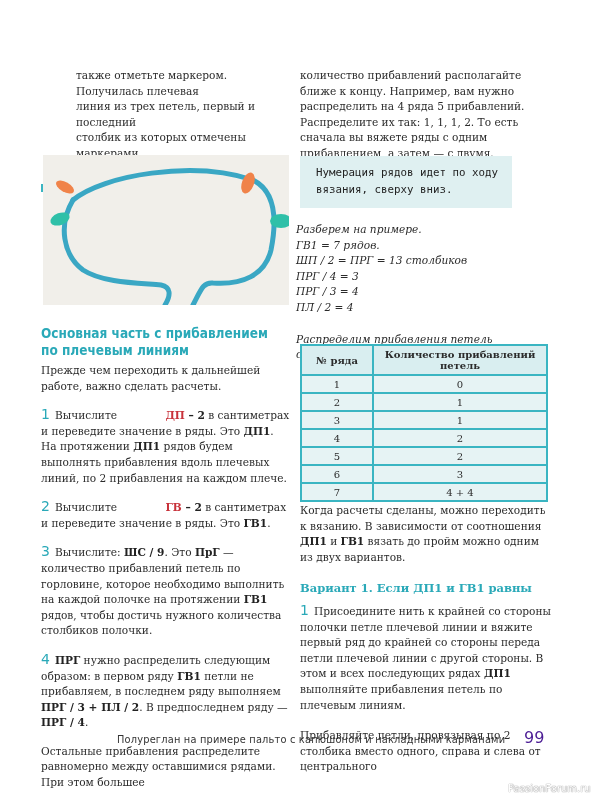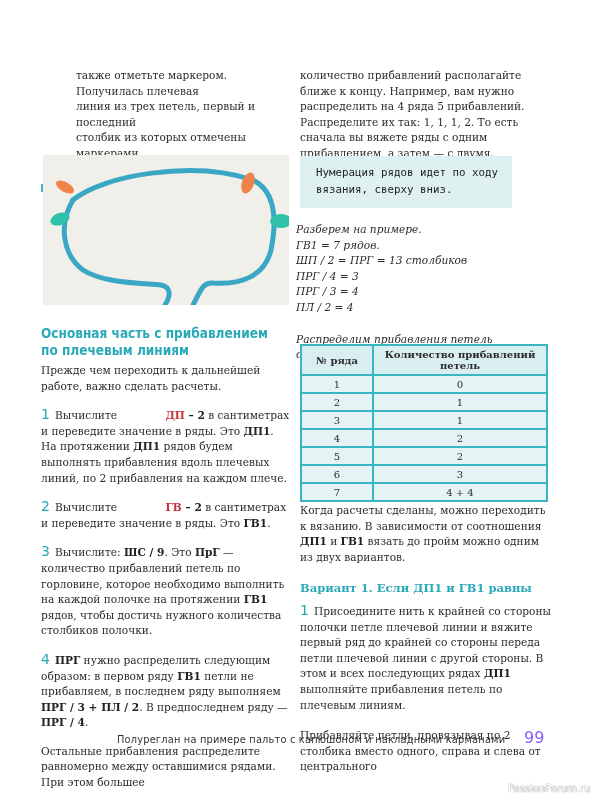--- a/index.html
+++ b/index.html
@@ -18,21 +18,21 @@
   .photo { position:absolute; left:43px; top:155px; width:246px; height:150px; background:#f1efea; }
   .heading { font-family:"DejaVu Sans Condensed","DejaVu Sans", sans-serif; color:#2aa9b8; font-weight:bold; font-size:13.5px; line-height:17px; }
   .callout { position:absolute; left:300px; top:156px; width:212px; height:52px; background:#dff0f1; }
   .callout-text { position:absolute; left:16px; top:8px; width:225px; font-family:"DejaVu Sans Mono", monospace; font-size:10.8px; line-height:17px; color:#222; }
   .italic { font-style:italic; }
   table { border-collapse:collapse; width:248px; font-size:10px; }
   td, th { border:2px solid #3ab5c2; text-align:center; height:16px; padding:0; background:#e6f3f4; }
   th { height:28px; background:#d9eef0; font-weight:bold; font-size:10px; }
   .sub-heading { color:#2aa9b8; font-weight:bold; font-size:11.5px; }
   .footer { position:absolute; top:734px; left:117px; font-family:"DejaVu Sans", sans-serif; font-size:9.8px; color:#333; letter-spacing:0.2px; }
-  .pagenum { position:absolute; top:728px; left:524px; font-family:"DejaVu Sans", sans-serif; font-size:16px; color:#8b5cf6; }
+  .pagenum { position:absolute; top:728px; left:524px; font-family:"DejaVu Sans", sans-serif; font-size:16px; color:#4c1d95; }
   .watermark { position:absolute; top:783px; left:508px; font-family:"DejaVu Sans", sans-serif; font-size:10px; color:#fff; text-shadow:0 0 1px #888, 0 0 1px #888; }
 </style>
 </head>
 <body>
 
 <div class="col left">
   <div class="indent">
     <p>также отметьте маркером. Получилась плечевая</p>
     <p>линия из трех петель, первый и последний</p>
     <p>столбик из которых отмечены маркерами</p>

